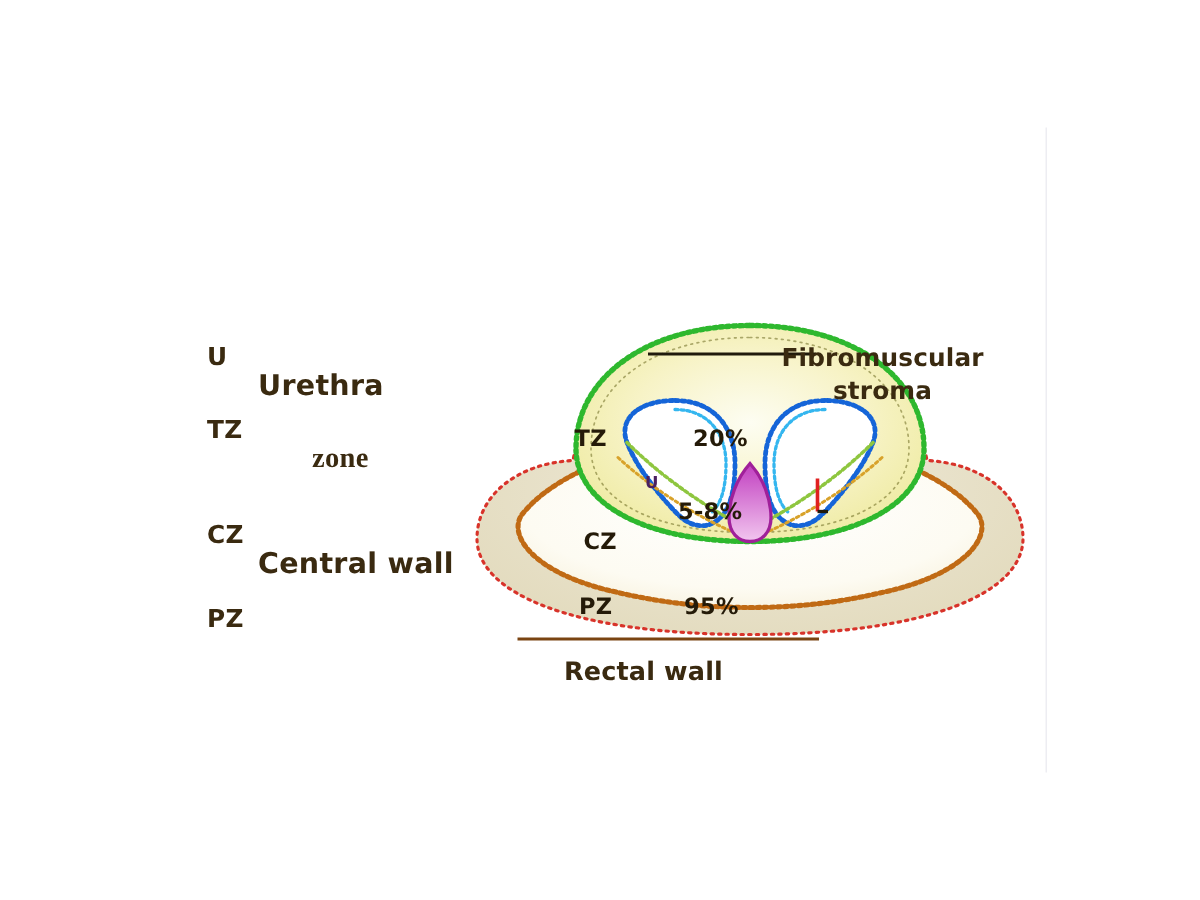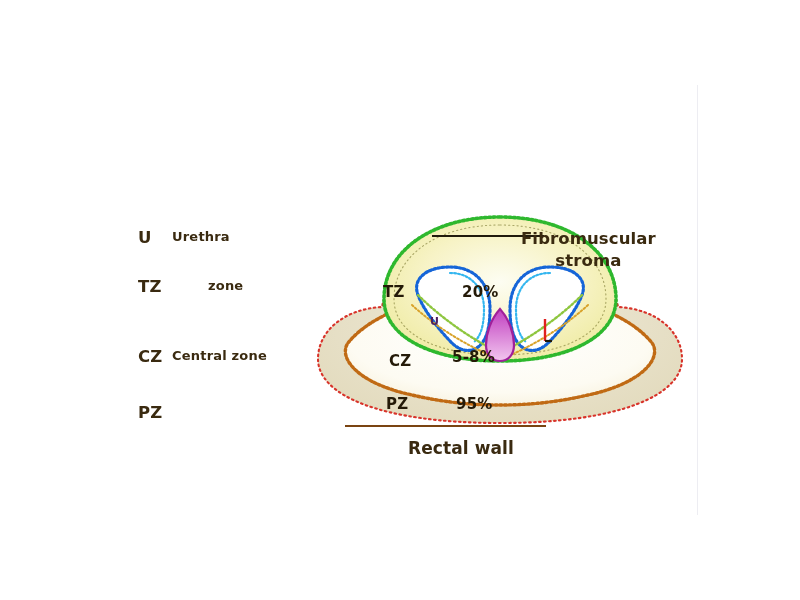--- a/index.html
+++ b/index.html
@@ -50,29 +50,31 @@
   .legend-abbr {
     display: inline-block;
     width: 34px;
     font-size: 16.5px;
     font-weight: 600;
     letter-spacing: 0.2px;
     color: #3a2a10;
     flex: none;
   }
   .legend-term {
-    font-size: 13px;
+    font-size: 19px;
     font-weight: 600;
     letter-spacing: 0.2px;
     color: #3a2a10;
     line-height: 1.38;
+    margin-top: 16px;
   }
   .legend-term .second-line {
     display: block;
     padding-left: 36px;
+    font-family: Liberation Serif, serif;
   }
   #legend-row-0 { top: 0px; }
   #legend-row-1 { top: 49px; }
   #legend-row-2 { top: 119px; }
   #legend-row-3 { top: 175px; }
 
   
   .figure {
     position: absolute;
     left: 300px;
@@ -97,21 +99,21 @@
     line-height: 1.32;
     white-space: nowrap;
   }
   #fibro-label {
     left: 521px;
     top: 228px;
   }
   #fibro-label .second-line { display: block; text-align: center; }
 
   #rectal-wall-label {
-    left: 408px;
+    left: 376px;
     top: 437px;
     font-size: 17px;
   }
 
   
   .rectal-wall-line {
     position: absolute;
     left: 345px;
     top: 425px;
     width: 201px;
@@ -124,21 +126,21 @@
     position: absolute;
     font-size: 15px;
     font-weight: 600;
     letter-spacing: 0.2px;
     color: #241a08;
     white-space: nowrap;
   }
   #label-tz      { left: 383px; top: 283px; }
   #label-tz-pct  { left: 462px; top: 283px; }
   #label-cz      { left: 389px; top: 352px; }
-  #label-cz-pct  { left: 452px; top: 348px; }
+  #label-cz-pct  { left: 452px; top: 332px; }
   #label-pz      { left: 386px; top: 395px; }
   #label-pz-pct  { left: 456px; top: 395px; }
   #label-u       { left: 430px; top: 315px; font-size: 11px; color: #4a2060; }
 </style>
 </head>
 <body>
 
 <div class="slide">
 
   <div class="guide-line"></div>
@@ -152,21 +154,21 @@
 
     <div class="legend-row" id="legend-row-1">
       <span class="legend-abbr">TZ</span>
       <span class="legend-term">
         <span class="second-line">zone</span>
       </span>
     </div>
 
     <div class="legend-row" id="legend-row-2">
       <span class="legend-abbr">CZ</span>
-      <span class="legend-term">Central zone</span>
+      <span class="legend-term">Central wall</span>
     </div>
 
     <div class="legend-row" id="legend-row-3">
       <span class="legend-abbr">PZ</span>
     </div>
 
   </div>
 
   <div class="figure">
     <svg width="400" height="265" viewBox="0 0 400 265">

